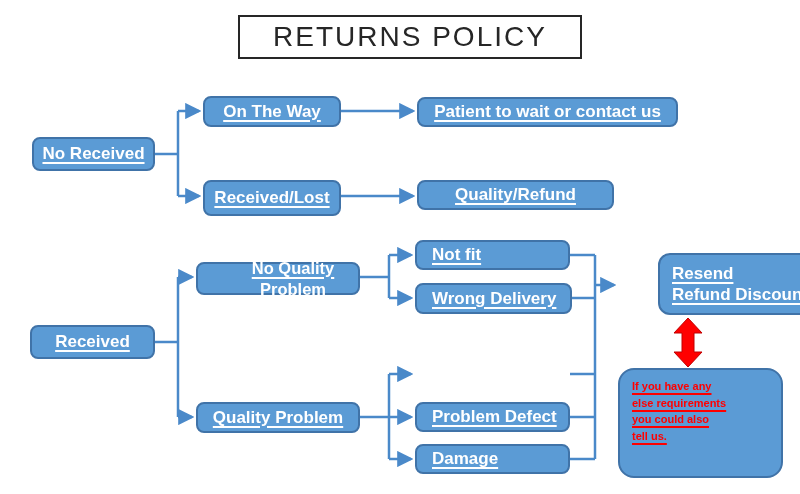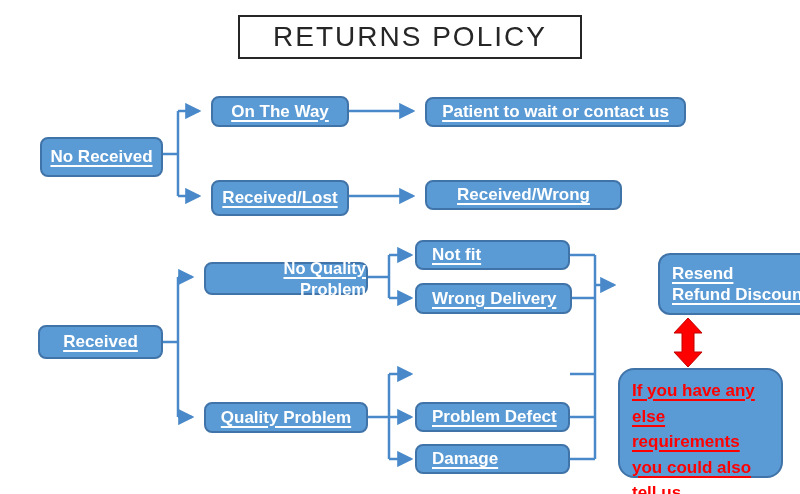--- a/index.html
+++ b/index.html
@@ -20,27 +20,27 @@
     border:2px solid var(--box-border,#4073A8);
     border-radius:8px;
     color:var(--text-white,#fff);
     font-size:17px;font-weight:700;
     display:flex;align-items:center;
     text-decoration:underline;
     text-decoration-thickness:2px;
     text-underline-offset:3px;
     line-height:1.25;
   }
-  .node.center{justify-content:center;text-align:right;margin-left:8px;}
+  .node.center{justify-content:center;text-align:center;}
   .node.left{justify-content:flex-start;padding-left:15px;padding-right:6px;}
   .node.pre{white-space:pre-line;}
   .node.big{border-radius:12px;margin-left:40px;}
   .node.note{
     border-radius:16px;color:var(--warning-red,#FF0000);
-    font-size:17px;line-height:1.5;align-items:flex-start;padding-top:8px;
+    font-size:11px;line-height:1.5;align-items:flex-start;padding-top:8px;
   }
 </style>
 </head>
 <body>
 
 <div class="stage">
 
   <svg class="connectors" viewBox="0 0 800 494" xmlns="http://www.w3.org/2000/svg">
     <defs>
       <marker id="arrow" viewBox="0 0 10 10" refX="8.5" refY="5" markerWidth="6.5" markerHeight="6.5" orient="auto-start-reverse">
@@ -79,25 +79,25 @@
       <path d="M570,459 H595"></path>
       <path d="M595,255 V459"></path>
       <path d="M595,285 H614" marker-end="url(#arrow)"></path>
     </g>
 
     <polygon points="688,318 674,333 682,333 682,352 674,352 688,367 702,352 694,352 694,333 702,333" fill="var(--warning-red,#FF0000)" stroke="var(--red-dark,#C00000)" stroke-width="1"></polygon>
   </svg>
 
   <div class="title-box">RETURNS POLICY</div>
 
-  <div class="node center" style="left:32px;top:137px;width:123px;height:40px;">No Received</div>
+  <div class="node center" style="left:32px;top:137px;width:123px;height:34px;">No Received</div>
   <div class="node center" style="left:203px;top:96px;width:138px;height:31px;">On The Way</div>
   <div class="node center" style="left:417px;top:97px;width:261px;height:30px;">Patient to wait or contact us</div>
   <div class="node center" style="left:203px;top:180px;width:138px;height:36px;">Received/Lost</div>
-  <div class="node center" style="left:417px;top:180px;width:197px;height:30px;">Received/Wrong</div>
+  <div class="node center" style="left:417px;top:180px;width:197px;height:30px;">Quality/Refund</div>
 
   <div class="node center" style="left:30px;top:325px;width:125px;height:34px;">Received</div>
   <div class="node center" style="left:196px;top:262px;width:164px;height:33px;font-size:16.5px;padding-left:30px;">No Quality Problem</div>
   <div class="node left" style="left:415px;top:240px;width:155px;height:30px;">Not fit</div>
   <div class="node left" style="left:415px;top:283px;width:157px;height:31px;">Wrong Delivery</div>
   <div class="node center" style="left:196px;top:402px;width:164px;height:31px;">Quality Problem</div>
   <div class="node left" style="left:415px;top:402px;width:155px;height:30px;">Problem Defect</div>
   <div class="node left" style="left:415px;top:444px;width:155px;height:30px;">Damage</div>
 
   <div class="node left big pre" style="left:618px;top:253px;width:165px;height:62px;padding-left:12px;">Resend

